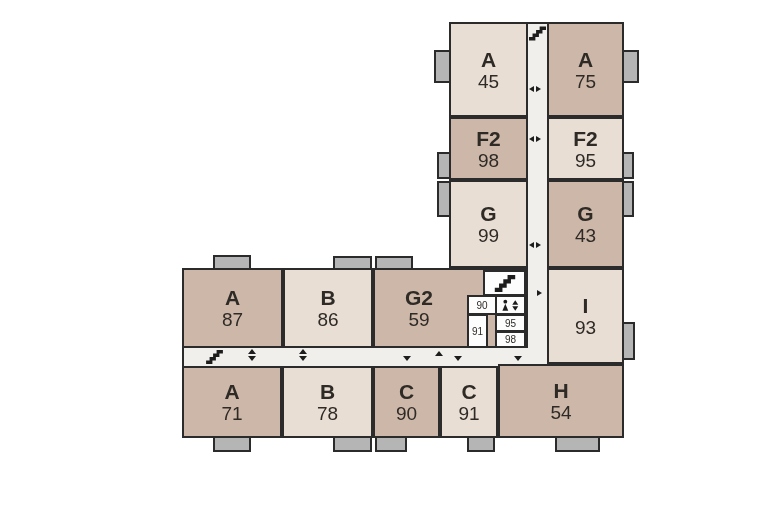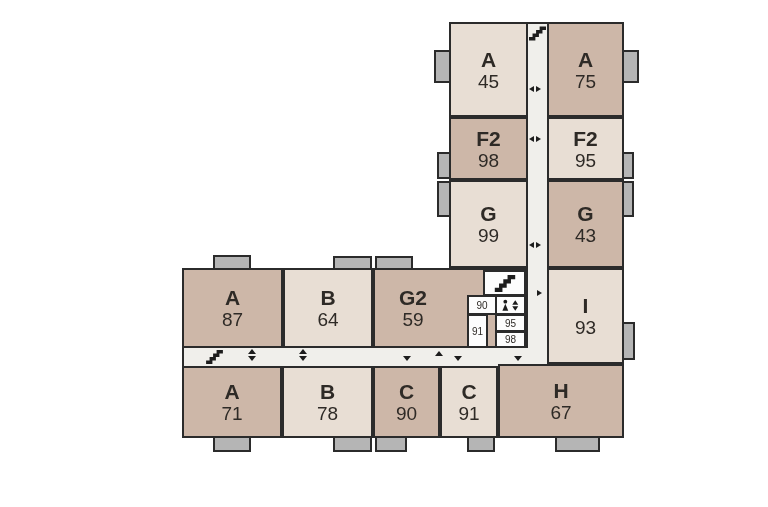--- a/index.html
+++ b/index.html
@@ -7,21 +7,21 @@
     --balcony:#b5b5b5; --boxbg:#fdfdfd; --ink:#2e2a26; --caption:#3f3f3f;
   }
   html,body{margin:0;padding:0;background:#fff;}
   #canvas{position:relative;width:768px;height:507px;background:#fff;overflow:hidden;
           font-family:"Liberation Sans","DejaVu Sans",sans-serif;color:var(--ink);}
   .room{position:absolute;box-sizing:border-box;border:2px solid var(--wall);
         display:flex;align-items:center;justify-content:center;z-index:2;}
   .room.light{background:var(--light);}
   .room.dark{background:var(--dark);}
   .room.shift{justify-content:flex-start;}
-  .room.shift .rlabel{margin-left:24px;}
+  .room.shift .rlabel{margin-left:30px;}
   .rlabel{text-align:center;line-height:1;}
   .letter{display:block;font-weight:700;font-size:21px;letter-spacing:0;}
   .num{display:block;font-size:19px;font-weight:400;margin-top:2px;}
   .corridor{position:absolute;box-sizing:border-box;background:var(--corridor);z-index:1;}
   #corridor-v{border-top:2px solid var(--wall);}
   #corridor-h{border-left:2px solid var(--wall);}
   .balcony{position:absolute;box-sizing:border-box;background:var(--balcony);
            border:2px solid var(--wall);z-index:0;}
   .ubox{position:absolute;box-sizing:border-box;background:var(--boxbg);
         border:2px solid var(--wall);z-index:3;display:flex;align-items:center;
@@ -108,21 +108,21 @@
 
   <div class="room dark" style="left:182px;top:268px;width:101px;height:80px">
     <div class="rlabel">
       <span class="letter">A</span>
       <span class="num">87</span>
     </div>
   </div>
   <div class="room light" style="left:283px;top:268px;width:90px;height:80px">
     <div class="rlabel">
       <span class="letter">B</span>
-      <span class="num">64</span>
+      <span class="num">86</span>
     </div>
   </div>
   <div class="room dark shift" style="left:373px;top:268px;width:155px;height:80px">
     <div class="rlabel">
       <span class="letter">G2</span>
       <span class="num">59</span>
     </div>
   </div>
 
   <div class="room dark" style="left:182px;top:366px;width:100px;height:72px">
@@ -145,21 +145,21 @@
   </div>
   <div class="room light" style="left:440px;top:366px;width:58px;height:72px">
     <div class="rlabel">
       <span class="letter">C</span>
       <span class="num">91</span>
     </div>
   </div>
   <div class="room dark" style="left:498px;top:364px;width:126px;height:74px">
     <div class="rlabel">
       <span class="letter">H</span>
-      <span class="num">67</span>
+      <span class="num">54</span>
     </div>
   </div>
 
   <div class="ubox" style="left:483px;top:270px;width:43px;height:26px">
     <span class="icon">
       <svg width="26" height="17" viewBox="0 0 24 20">
           <path fill="#1d1d1d" d="M0 20 L0 15 L5 15 L5 10 L10 10 L10 5 L15 5 L15 0 L24 0 L24 5 L19 5 L19 10 L14 10 L14 15 L9 15 L9 20 Z"></path>
         </svg>
     </span>
   </div>

